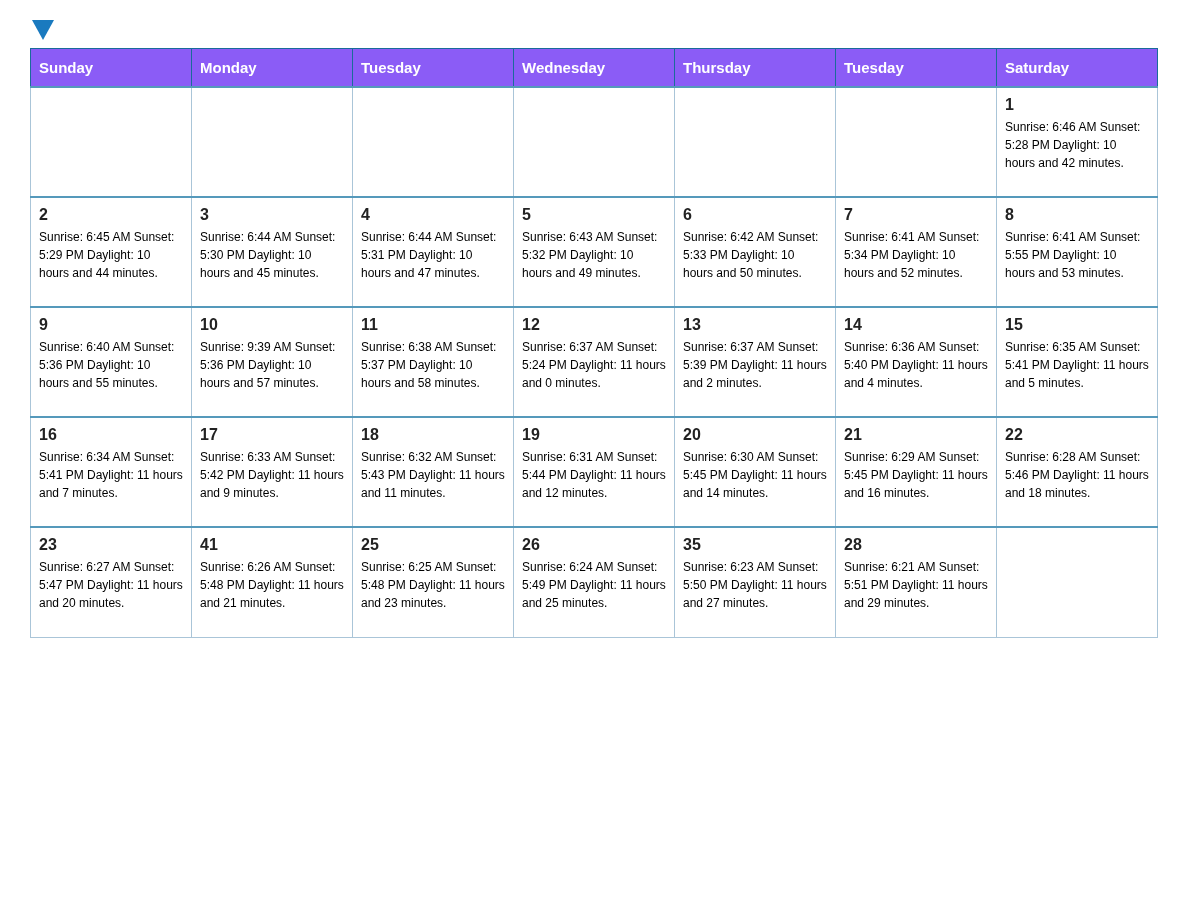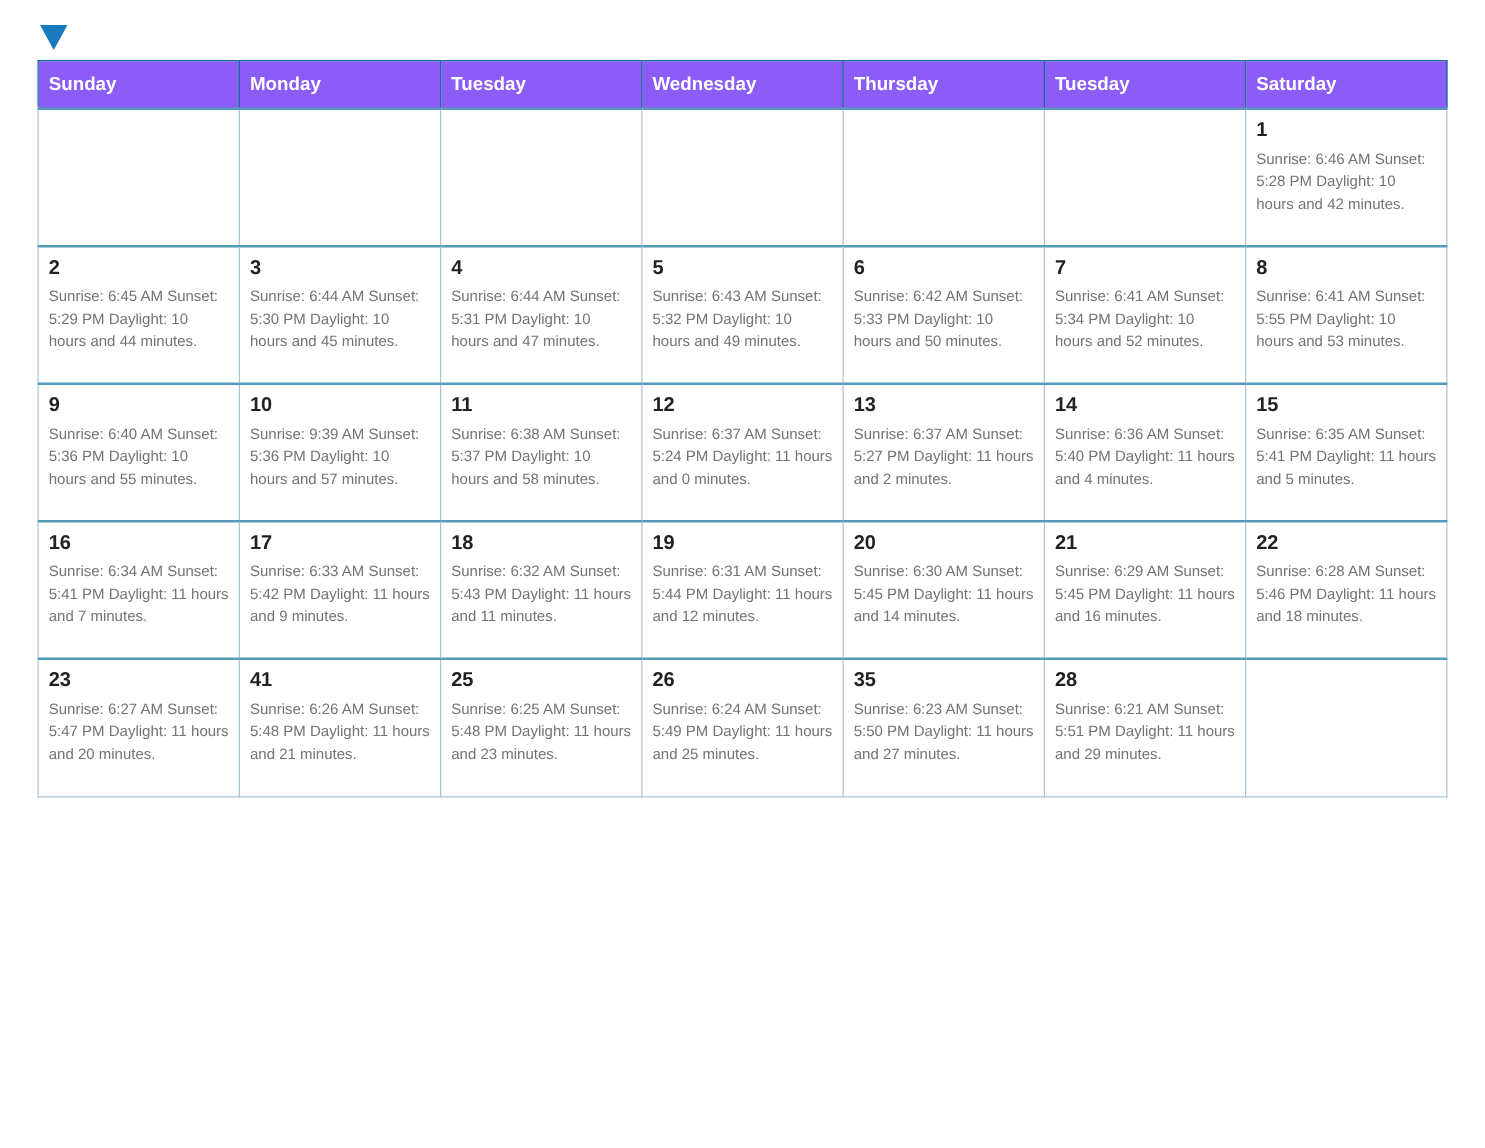--- a/index.html
+++ b/index.html
@@ -74,21 +74,21 @@
     }
     .day-number {
       font-size: 16px;
       font-weight: bold;
       color: #222;
       display: block;
       margin-bottom: 4px;
     }
     .day-info {
       font-size: 12px;
-      color: #737373;
+      color: #000000;
       line-height: 1.5;
     }
     .empty-cell {
       background: #fff;
     }
     .calendar tr td {
       border-top: 2px solid #5599bb;
     }
     .calendar thead tr th {
       border-top: 1px solid #1a6b9a;
@@ -207,21 +207,21 @@
         </td>
         <td>
           <span class="day-number">12</span>
           <div class="day-info">Sunrise: 6:37 AM
 Sunset: 5:24 PM
 Daylight: 11 hours and 0 minutes.</div>
         </td>
         <td>
           <span class="day-number">13</span>
           <div class="day-info">Sunrise: 6:37 AM
-Sunset: 5:27 PM
+Sunset: 5:39 PM
 Daylight: 11 hours and 2 minutes.</div>
         </td>
         <td>
           <span class="day-number">14</span>
           <div class="day-info">Sunrise: 6:36 AM
 Sunset: 5:40 PM
 Daylight: 11 hours and 4 minutes.</div>
         </td>
         <td>
           <span class="day-number">15</span>

